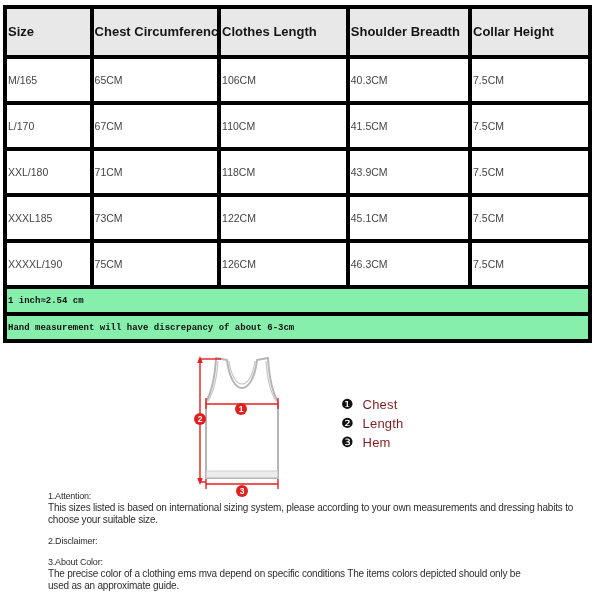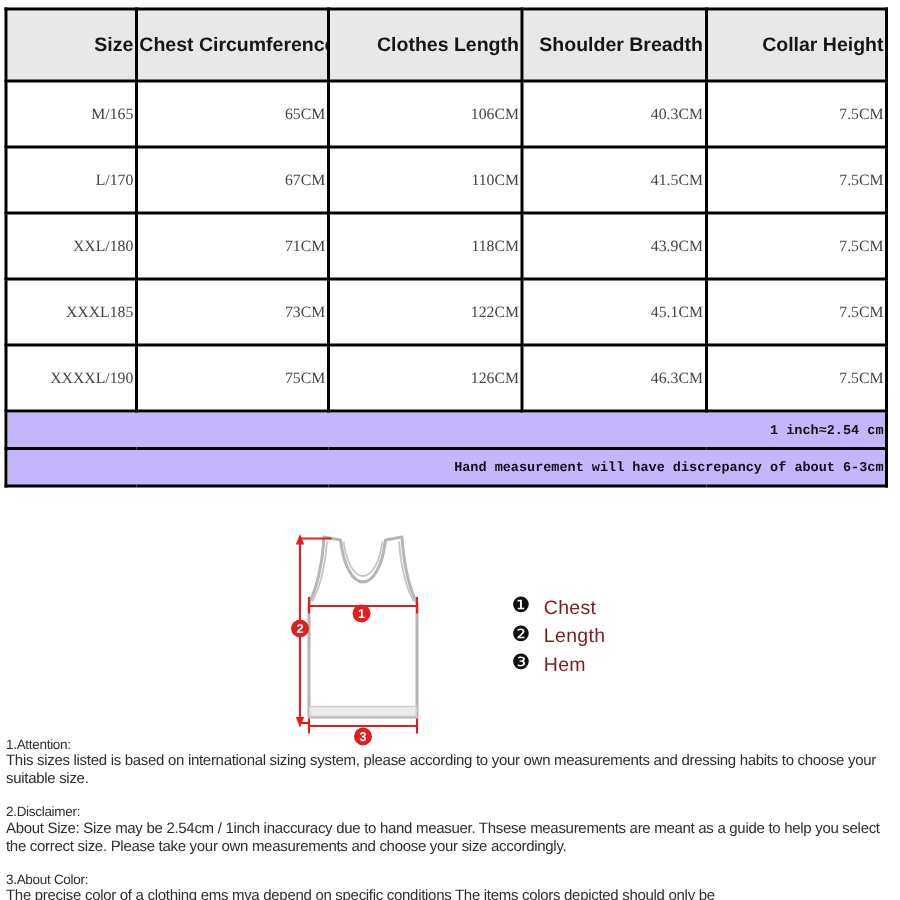--- a/index.html
+++ b/index.html
@@ -8,53 +8,53 @@
     font-family:"Liberation Sans", sans-serif;overflow:hidden;
   }
 
   
   table.size-table{
     position:absolute;left:3px;top:5px;width:589px;
     border-collapse:collapse;table-layout:fixed;
     border:2px solid #4d4d4d;
   }
   table.size-table th, table.size-table td{
-    border:2px solid #000000;text-align:right;vertical-align:middle;
+    border:4px solid #000000;text-align:left;vertical-align:middle;
     overflow:hidden;white-space:nowrap;
   }
   table.size-table th{
     height:44px;background:#e8e8e8;color:#161616;
     font-size:13px;font-weight:bold;line-height:1.15;
   }
   table.size-table td.cell{
-    height:40px;background:#ffffff;color:#454545;font-size:10.5px;font-family:Liberation Serif, serif;
+    height:40px;background:#ffffff;color:#454545;font-size:10.5px;
   }
   table.size-table td.note{
-    height:21px;background:#c4b5fd;color:#111111;
+    height:21px;background:#86efac;color:#111111;
     font-family:"Liberation Mono", monospace;
     font-size:9px;font-weight:bold;letter-spacing:0px;
   }
 
   
   .diagram-svg{position:absolute;left:183px;top:351px;}
 
   .legend{position:absolute;left:341px;top:397px;}
   .legend-item{display:flex;align-items:center;margin-bottom:5px;height:14px;}
   .legend-num{
     font-size:14px;line-height:14px;color:#111111;margin-right:9px;
     font-family:"DejaVu Sans", sans-serif;
   }
   .legend-label{font-size:13px;font-weight:normal;color:#7f1d1d;letter-spacing:0.2px;}
 
   
   .notes{
     position:absolute;left:4px;top:490px;width:592px;
     color:#2e2e2e;font-size:9px;letter-spacing:-0.2px;line-height:12px;
   }
-  .note-block{margin-bottom:9px;}
+  .note-block{margin-bottom:9px;margin-left:44px;}
   .note-title{font-size:9px;color:#2e2e2e;}
   .note-body{font-size:10px;color:#2e2e2e;}
   .note-body.narrow{max-width:478px;}
 </style>
 </head>
 <body>
 
 <div class="page">
 
   <table class="size-table">
@@ -182,21 +182,20 @@
     </div>
   </div>
 
   <div class="notes">
     <div class="note-block">
       <div class="note-title">1.Attention:</div>
       <div class="note-body">This sizes listed is based on international sizing system, please according to your own measurements and dressing habits to choose your suitable size.</div>
     </div>
     <div class="note-block">
       <div class="note-title">2.Disclaimer:</div>
-      <div class="note-body">About Size: Size may be 2.54cm / 1inch inaccuracy due to hand measuer. Thsese measurements are meant as a guide to help you select the correct size. Please take your own measurements and choose your size accordingly.</div>
     </div>
     <div class="note-block">
       <div class="note-title">3.About Color:</div>
       <div class="note-body narrow">The precise color of a clothing ems mva depend on specific conditions The items colors depicted should only be used as an approximate guide.</div>
     </div>
   </div>
 
 </div>
 
 </body></html>

